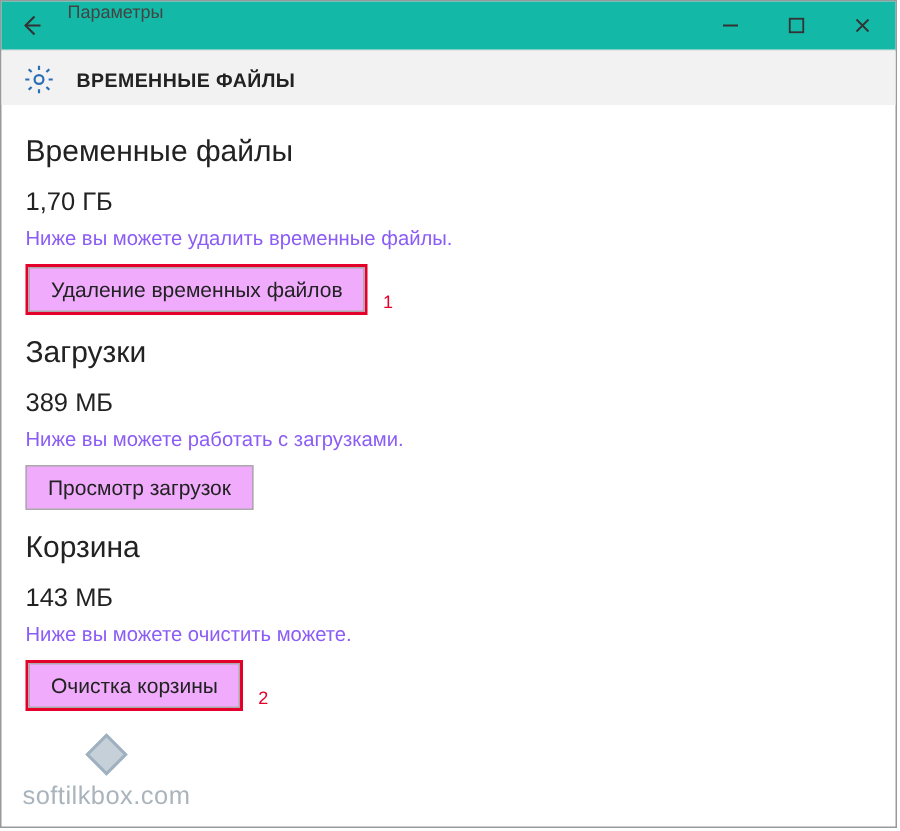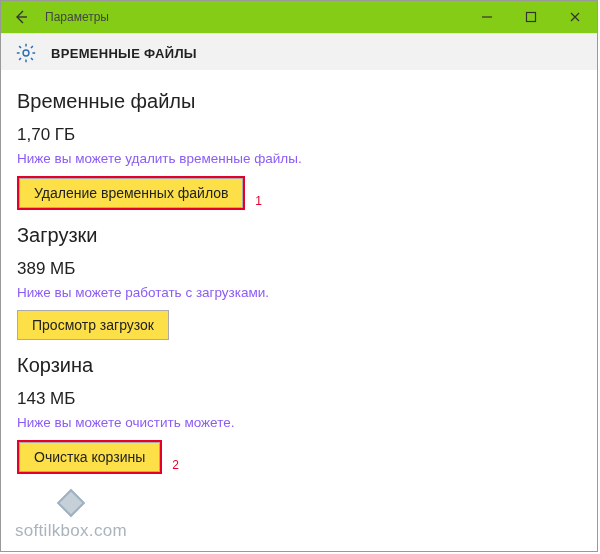--- a/index.html
+++ b/index.html
@@ -17,22 +17,22 @@
   .outer {
     border: 1px solid #999;
     width: 598px;
     height: 552px;
     box-sizing: border-box;
     position: relative;
   }
   .titlebar {
     height: 32px;
     display: flex;
-    align-items: center;
-    background: #84cc16;
+    align-items: flex-start;
+    background: #14b8a6;
     border-bottom: 1px solid #e5e5e5;
   }
   .back-btn {
     width: 40px;
     height: 32px;
     display: flex;
     align-items: center;
     justify-content: center;
   }
   .app-title {
@@ -77,21 +77,21 @@
     font-size: 17px;
     margin: 12px 0 6px 0;
   }
   .desc {
     font-size: 13.5px;
     color: #8b5cf6;
     margin: 4px 0 10px 0;
   }
   .btn {
     display: inline-block;
-    background: #fde047;
+    background: #f0abfc;
     border: 1px solid #aaa;
     padding: 6px 14px;
     font-size: 14px;
     color: #222;
     cursor: default;
   }
   .annot-box {
     display: inline-block;
     border: 2px solid #e4002b;
     padding: 0;

